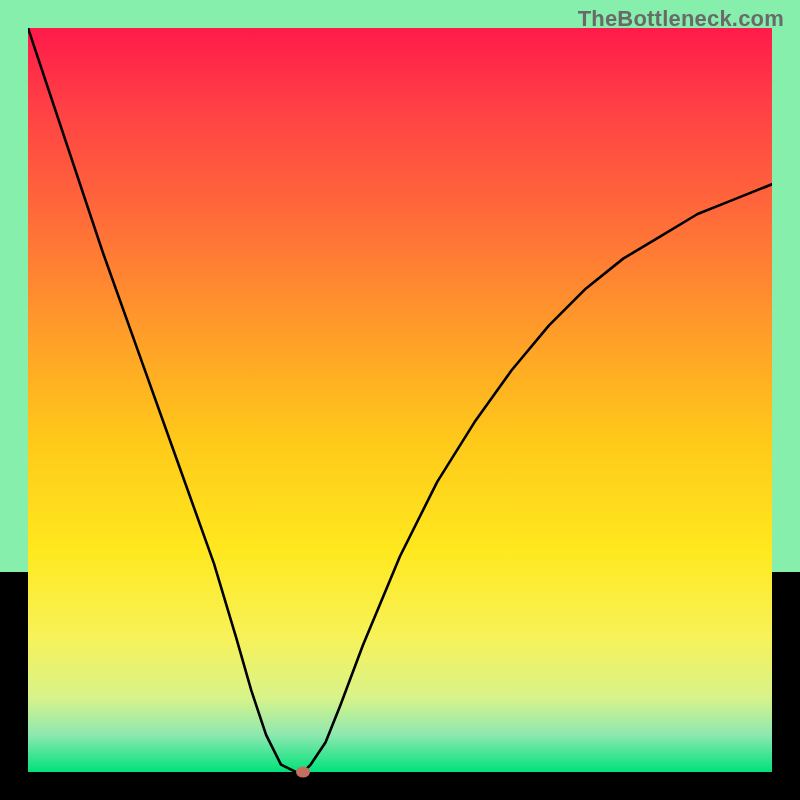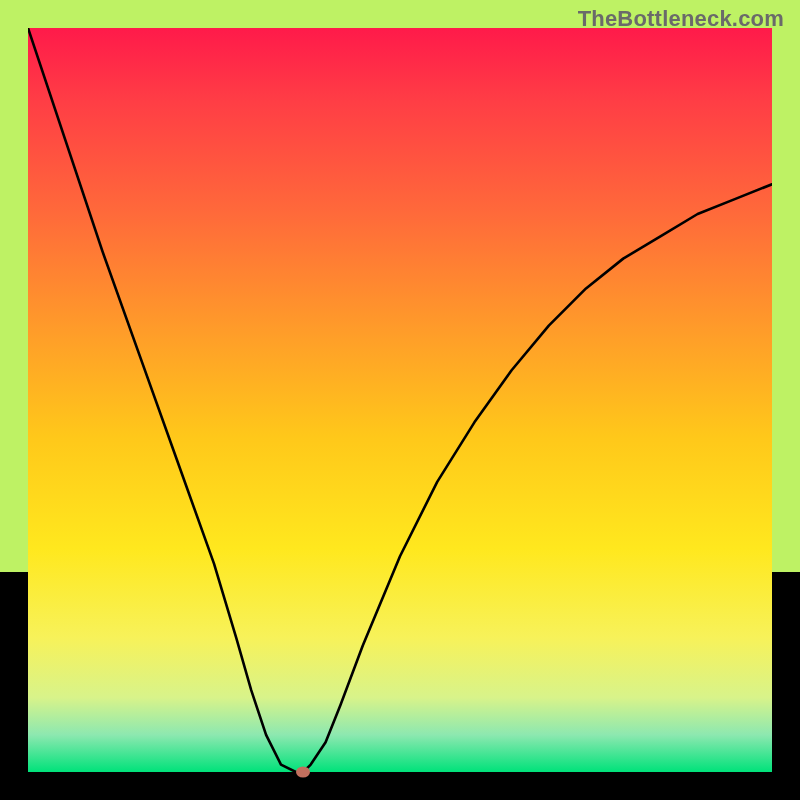--- a/index.html
+++ b/index.html
@@ -1,21 +1,21 @@
 <!DOCTYPE html>
 <html><head>
 <meta charset="utf-8">
 <style>
   * { margin: 0; padding: 0; box-sizing: border-box; }
   html, body { width: 800px; height: 800px; overflow: hidden; background: #000; }
   .frame {
     position: relative;
     width: 800px;
     height: 572px;
-    background: #bef264;
+    background: #86efac;
   }
   .plot-area {
     position: absolute;
     left: 28px;
     top: 28px;
     width: 744px;
     height: 744px;
     
     background: linear-gradient(to bottom,
       #ff1a4a 0%,

